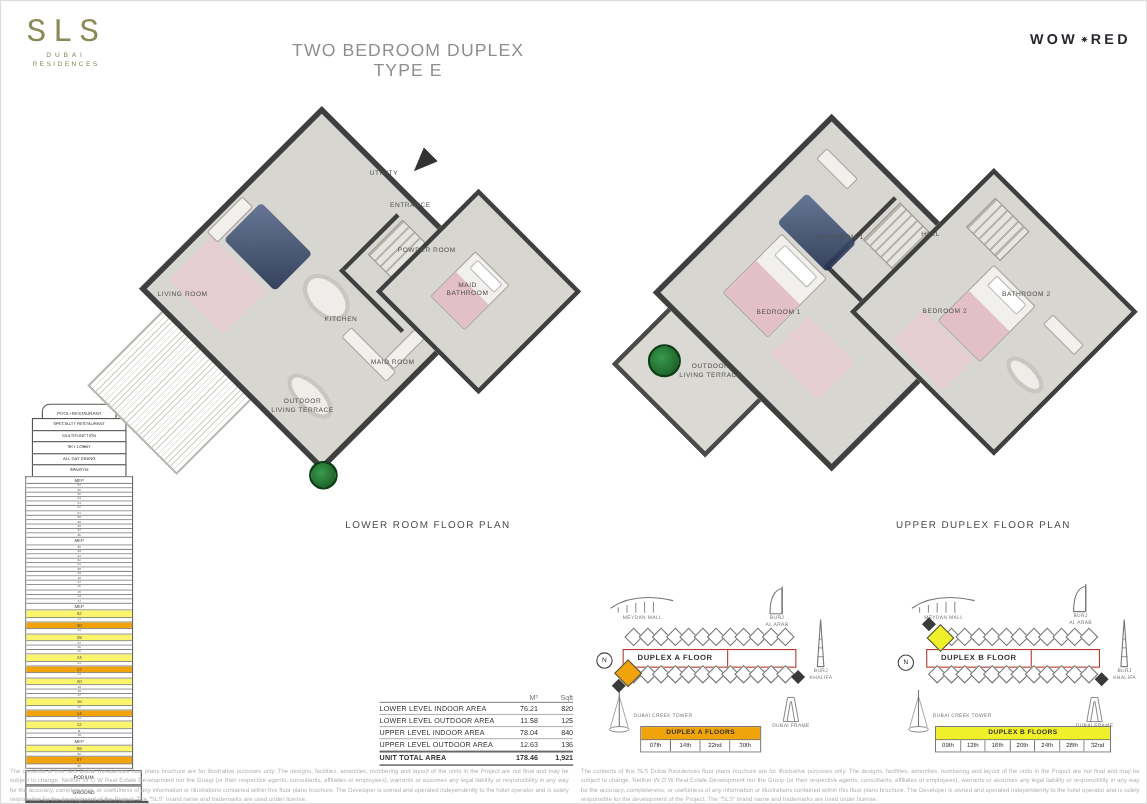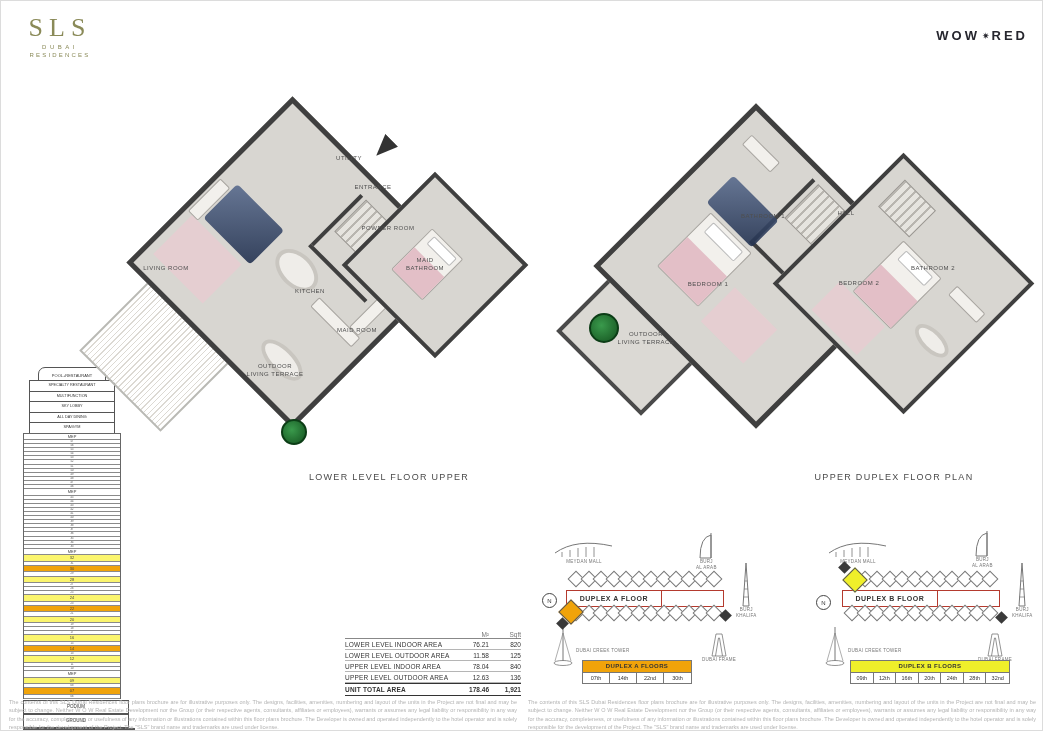--- a/index.html
+++ b/index.html
@@ -1,20 +1,20 @@
 <!DOCTYPE html>
 <html><head>
 <meta charset="utf-8">
 <style>
   html,body{margin:0;padding:0;background:#f2f2f2;}
   .page{position:relative;width:1043px;height:731px;background:#ffffff;border:1px solid #dcdcdc;
         font-family:"Liberation Sans",sans-serif;overflow:hidden;box-sizing:border-box;}
   
   .sls-logo{position:absolute;left:20px;top:14px;width:78px;text-align:center;color:#8a8a58;}
-  .sls-brand{font-family:Liberation Serif, serif;font-size:26px;letter-spacing:6px;line-height:1;}
+  .sls-brand{font-family:Liberation Mono, monospace;font-size:30px;letter-spacing:6px;line-height:1;}
   .sls-sub1{font-size:6px;letter-spacing:3.5px;margin-top:3px;}
   .sls-sub2{font-size:6px;letter-spacing:2.2px;margin-top:2px;}
   .page-title{position:absolute;left:248px;top:37px;width:244px;text-align:center;
               font-size:16px;color:#8e8e8e;letter-spacing:1px;}
   .wow-logo{position:absolute;right:14px;top:27px;color:#26262e;font-weight:bold;
             font-size:13px;letter-spacing:3px;display:flex;align-items:center;gap:2px;}
   .wow-star{font-size:9px;font-weight:normal;letter-spacing:0;}
   
   .plan-group{position:absolute;}
   .pg-lower{left:110px;top:80px;width:380px;height:380px;}
@@ -102,20 +102,21 @@
 </head>
 <body>
 
 <div class="page">
 
   <div class="sls-logo">
     <div class="sls-brand">SLS</div>
     <div class="sls-sub1">DUBAI</div>
     <div class="sls-sub2">RESIDENCES</div>
   </div>
+  <div class="page-title">TWO BEDROOM DUPLEX TYPE E</div>
   <div class="wow-logo">
     <span>WOW</span>
     <span class="wow-star">✷</span>
     <span>RED</span>
   </div>
 
   <div class="plan-group pg-lower">
     <div class="diamond d-terr-hatch" style="left:-8px;top:212px;width:115px;height:115px;"></div>
     <div class="diamond z2" style="left:64px;top:64px;width:235px;height:235px;">
       <div class="fx stairs" style="left:120px;top:16px;width:55px;height:45px;"></div>
@@ -141,21 +142,21 @@
     <div class="room-label" style="left:262px;top:107px;">ENTRANCE</div>
     <div class="room-label" style="left:277px;top:148px;">POWDER ROOM</div>
     <div class="room-label" style="left:314px;top:183px;">MAID
 BATHROOM</div>
     <div class="room-label" style="left:55px;top:188px;">LIVING ROOM</div>
     <div class="room-label" style="left:199px;top:211px;">KITCHEN</div>
     <div class="room-label" style="left:246px;top:250px;">MAID ROOM</div>
     <div class="room-label" style="left:164px;top:289px;">OUTDOOR
 LIVING TERRACE</div>
   </div>
-  <div class="plan-caption cap-lower">LOWER LEVEL FLOOR UPPER</div>
+  <div class="plan-caption cap-lower">LOWER ROOM FLOOR PLAN</div>
 
   <div class="plan-group pg-upper">
     <div class="diamond d-terr-plain" style="left:0px;top:180px;width:120px;height:120px;">
       <div class="fx oval" style="left:18px;top:18px;width:30px;height:20px;"></div>
     </div>
     <div class="diamond z2" style="left:60px;top:60px;width:230px;height:230px;">
       <div class="fx stairs" style="left:96px;top:8px;width:55px;height:48px;"></div>
       <div class="fx wallseg" style="left:88px;top:8px;width:4px;height:86px;"></div>
       <div class="fx wallseg" style="left:88px;top:94px;width:74px;height:4px;"></div>
       <div class="fx furn" style="left:14px;top:20px;width:40px;height:14px;"></div>

